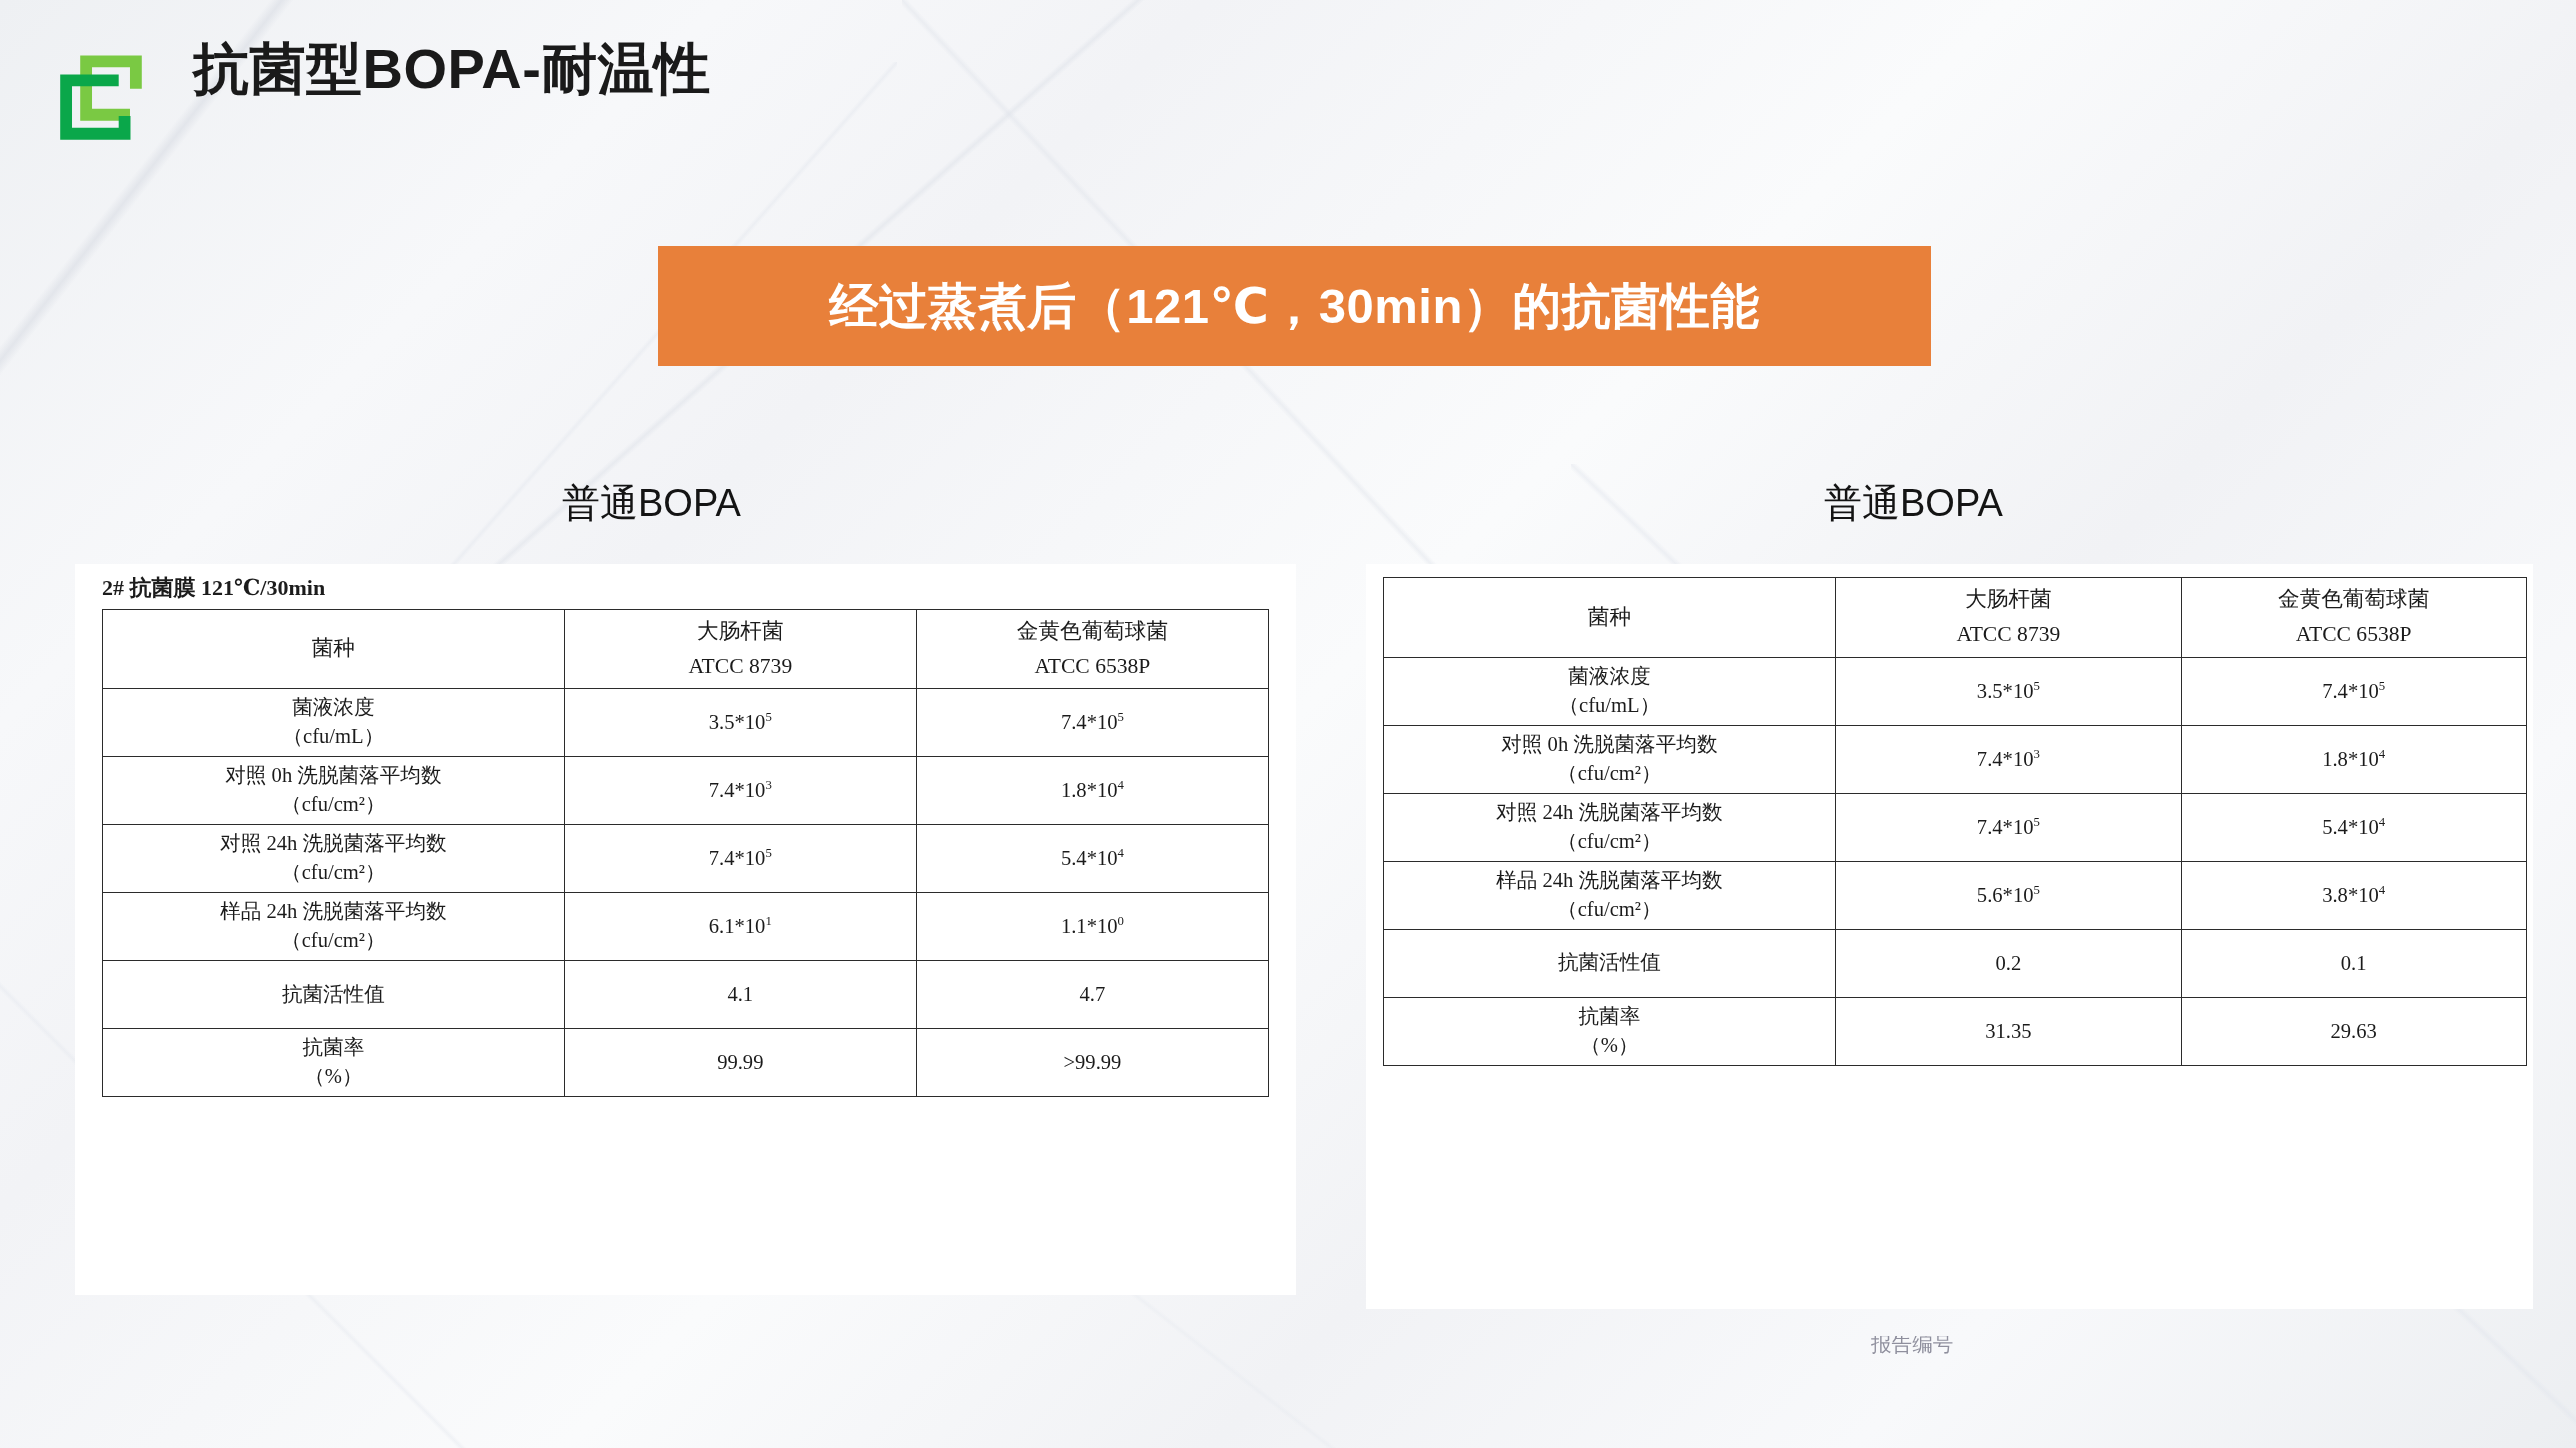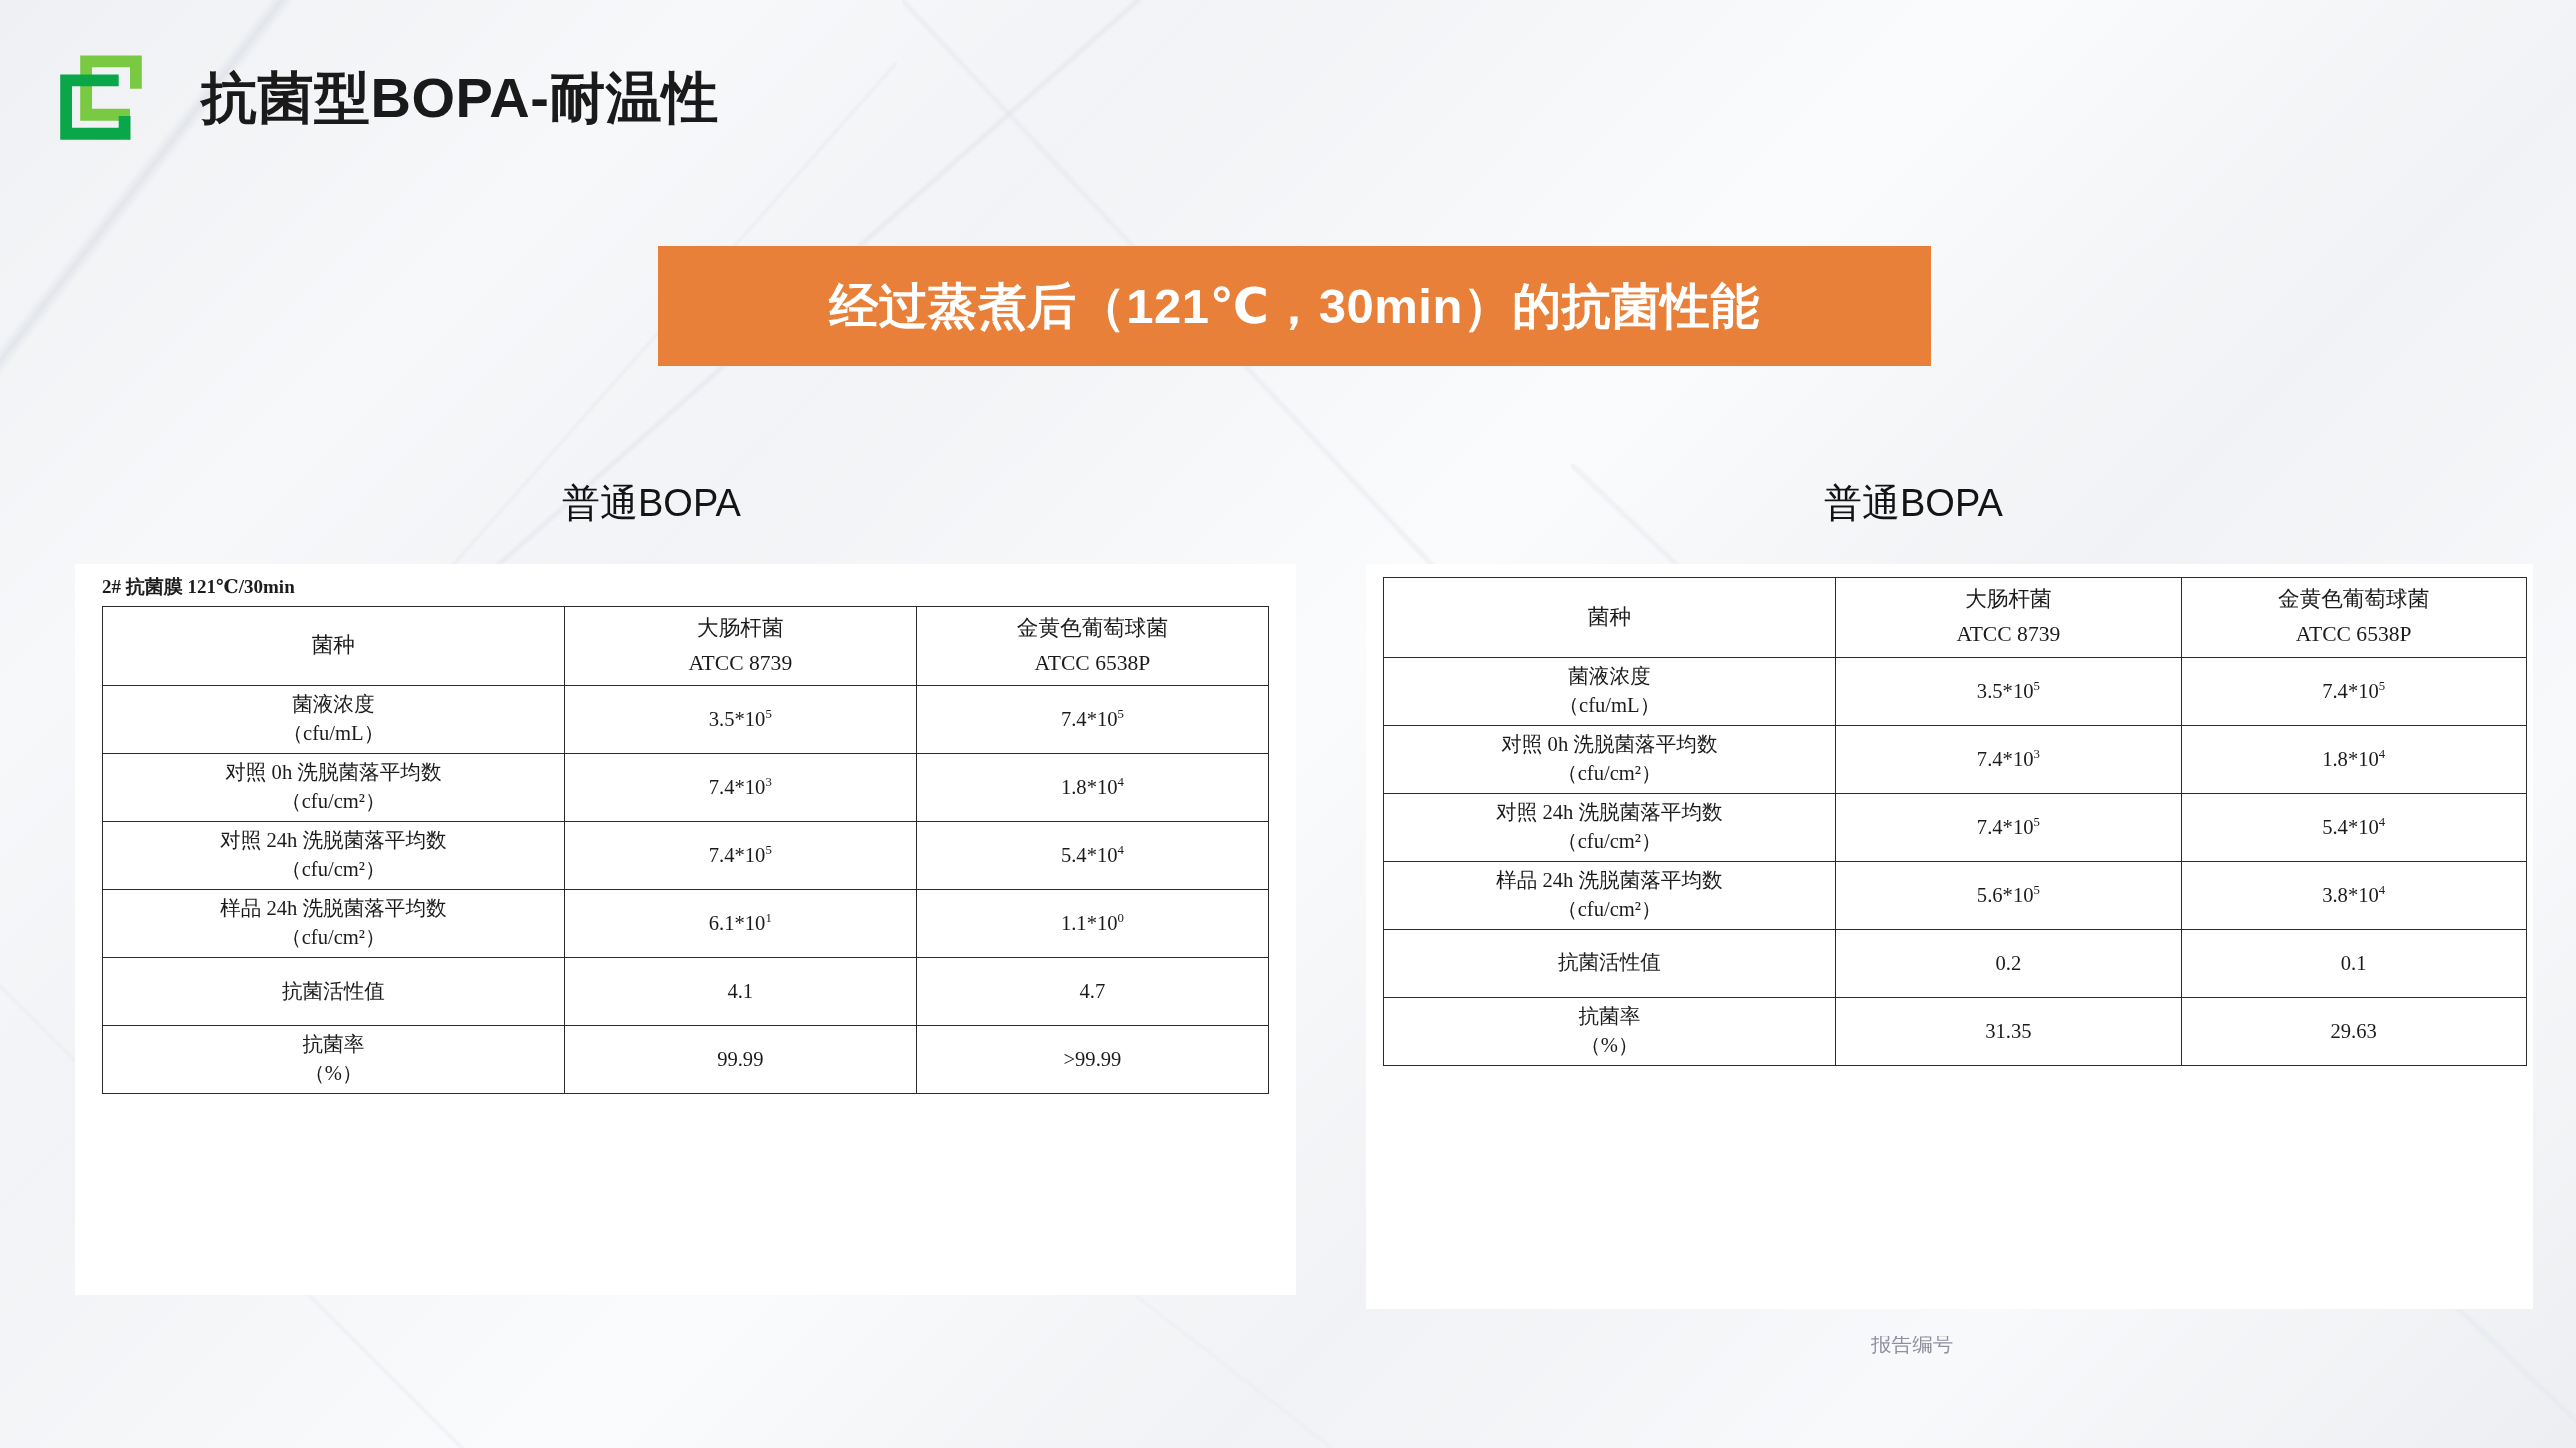--- a/index.html
+++ b/index.html
@@ -65,22 +65,22 @@
     width: 927px; height: 721px;
     background: linear-gradient(to top right, rgba(255,255,255,0) 49.7%, rgba(228,232,238,0.35) 50%, rgba(255,255,255,0) 50.3%);
   }
 
   
   #header {
     position: absolute;
     top: 36px;
     left: 52px;
     display: flex;
-    align-items: center;
-    gap: 31px;
+    align-items: flex-start;
+    gap: 23px;
   }
   #logo {
     width: 118px;
     height: 118px;
     position: relative;
     flex: none;
   }
   #logo svg { display: block; }
 
   #page-title {
@@ -141,21 +141,21 @@
   #card-right {
     top: 564px;
     left: 1366px;
     width: 1167px;
     height: 745px;
     padding: 13.4px 6.2px 15.5px 16.5px;
   }
 
   .table-caption {
     font-family: "Liberation Serif", "DejaVu Serif", serif;
-    font-size: 19px;
+    font-size: 22px;
     font-weight: bold;
     color: #1c1c1c;
     line-height: 1;
     padding-bottom: 9.3px;
     white-space: nowrap;
   }
 
   table.lab {
     width: 100%;
     border-collapse: collapse;

